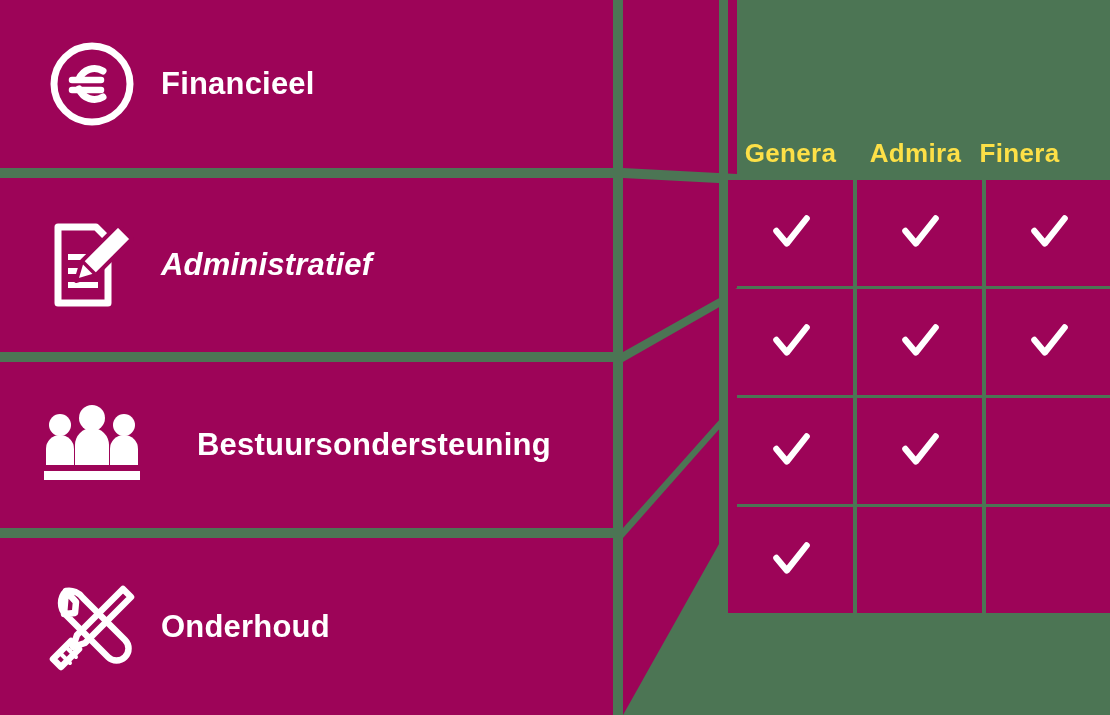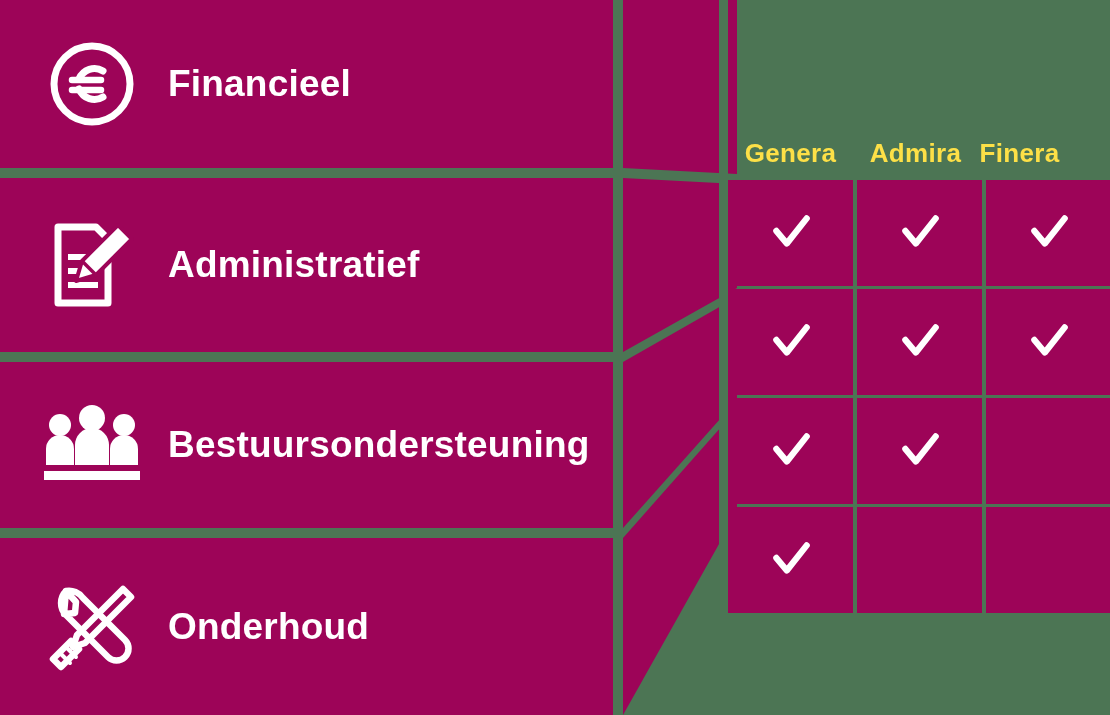--- a/index.html
+++ b/index.html
@@ -31,25 +31,25 @@
     min-width: 120px;
     height: 100px;
     margin-left: 32px;
     display: flex;
     align-items: center;
     justify-content: center;
   }
   .cat-icon svg { display: block; }
   .cat-label {
     color: #ffffff;
-    font-size: 37px;
+    font-size: 31px;
     font-weight: bold;
     letter-spacing: 0.2px;
     white-space: nowrap;
-    margin-left: 16px;
+    margin-left: 9px;
   }
 
   
   #connector {
     position: absolute;
     left: 613px;
     top: 0;
     width: 124px;
     height: 715px;
   }
@@ -112,35 +112,35 @@
       <svg width="92" height="92" viewBox="0 0 92 92">
         <circle cx="46" cy="46" r="38" fill="none" stroke="#fff" stroke-width="7"></circle>
         <path d="M57 33 a17 18 0 0 0 -24 8 M57 59 a17 18 0 0 1 -24 -8" fill="none" stroke="#fff" stroke-width="7" stroke-linecap="round"></path>
         <line x1="26" y1="42" x2="55" y2="42" stroke="#fff" stroke-width="6.5" stroke-linecap="round"></line>
         <line x1="26" y1="52" x2="55" y2="52" stroke="#fff" stroke-width="6.5" stroke-linecap="round"></line>
       </svg>
     </div>
     <div class="cat-label">Financieel</div>
   </div>
 
-  <div class="cat-row" id="row1" style="top: 178px; height: 174px;">
+  <div class="cat-row" id="row1" style="top: 178px; height: 174px; font-style: italic;">
     <div class="cat-icon">
       <svg width="92" height="92" viewBox="0 0 92 92">
         <path d="M12 8 h38 l12 12 v64 h-50 z" fill="none" stroke="#fff" stroke-width="7" stroke-linejoin="round"></path>
         <line x1="22" y1="38" x2="52" y2="38" stroke="#fff" stroke-width="6"></line>
         <line x1="22" y1="52" x2="52" y2="52" stroke="#fff" stroke-width="6"></line>
         <line x1="22" y1="66" x2="52" y2="66" stroke="#fff" stroke-width="6"></line>
         <path d="M72 6 l14 14 -36 36 -20 6 6 -20 z" fill="#fff" stroke="#9D0458" stroke-width="4" stroke-linejoin="round"></path>
         <path d="M36 42 l14 14" stroke="#9D0458" stroke-width="3.5"></path>
       </svg>
     </div>
     <div class="cat-label">Administratief</div>
   </div>
 
-  <div class="cat-row" id="row2" style="top: 362px; height: 166px;">
+  <div class="cat-row" id="row2" style="top: 362px; height: 166px; gap: 36px;">
     <div class="cat-icon">
       <svg width="100" height="80" viewBox="0 0 100 80">
         <circle cx="18" cy="20" r="11" fill="#fff"></circle>
         <path d="M4 60 v-16 a14 14 0 0 1 28 0 v16 z" fill="#fff"></path>
         <circle cx="82" cy="20" r="11" fill="#fff"></circle>
         <path d="M68 60 v-16 a14 14 0 0 1 28 0 v16 z" fill="#fff"></path>
         <circle cx="50" cy="13" r="13" fill="#fff"></circle>
         <path d="M33 60 v-20 a17 17 0 0 1 34 0 v20 z" fill="#fff"></path>
         <rect x="2" y="66" width="96" height="9" fill="#fff"></rect>
       </svg>

